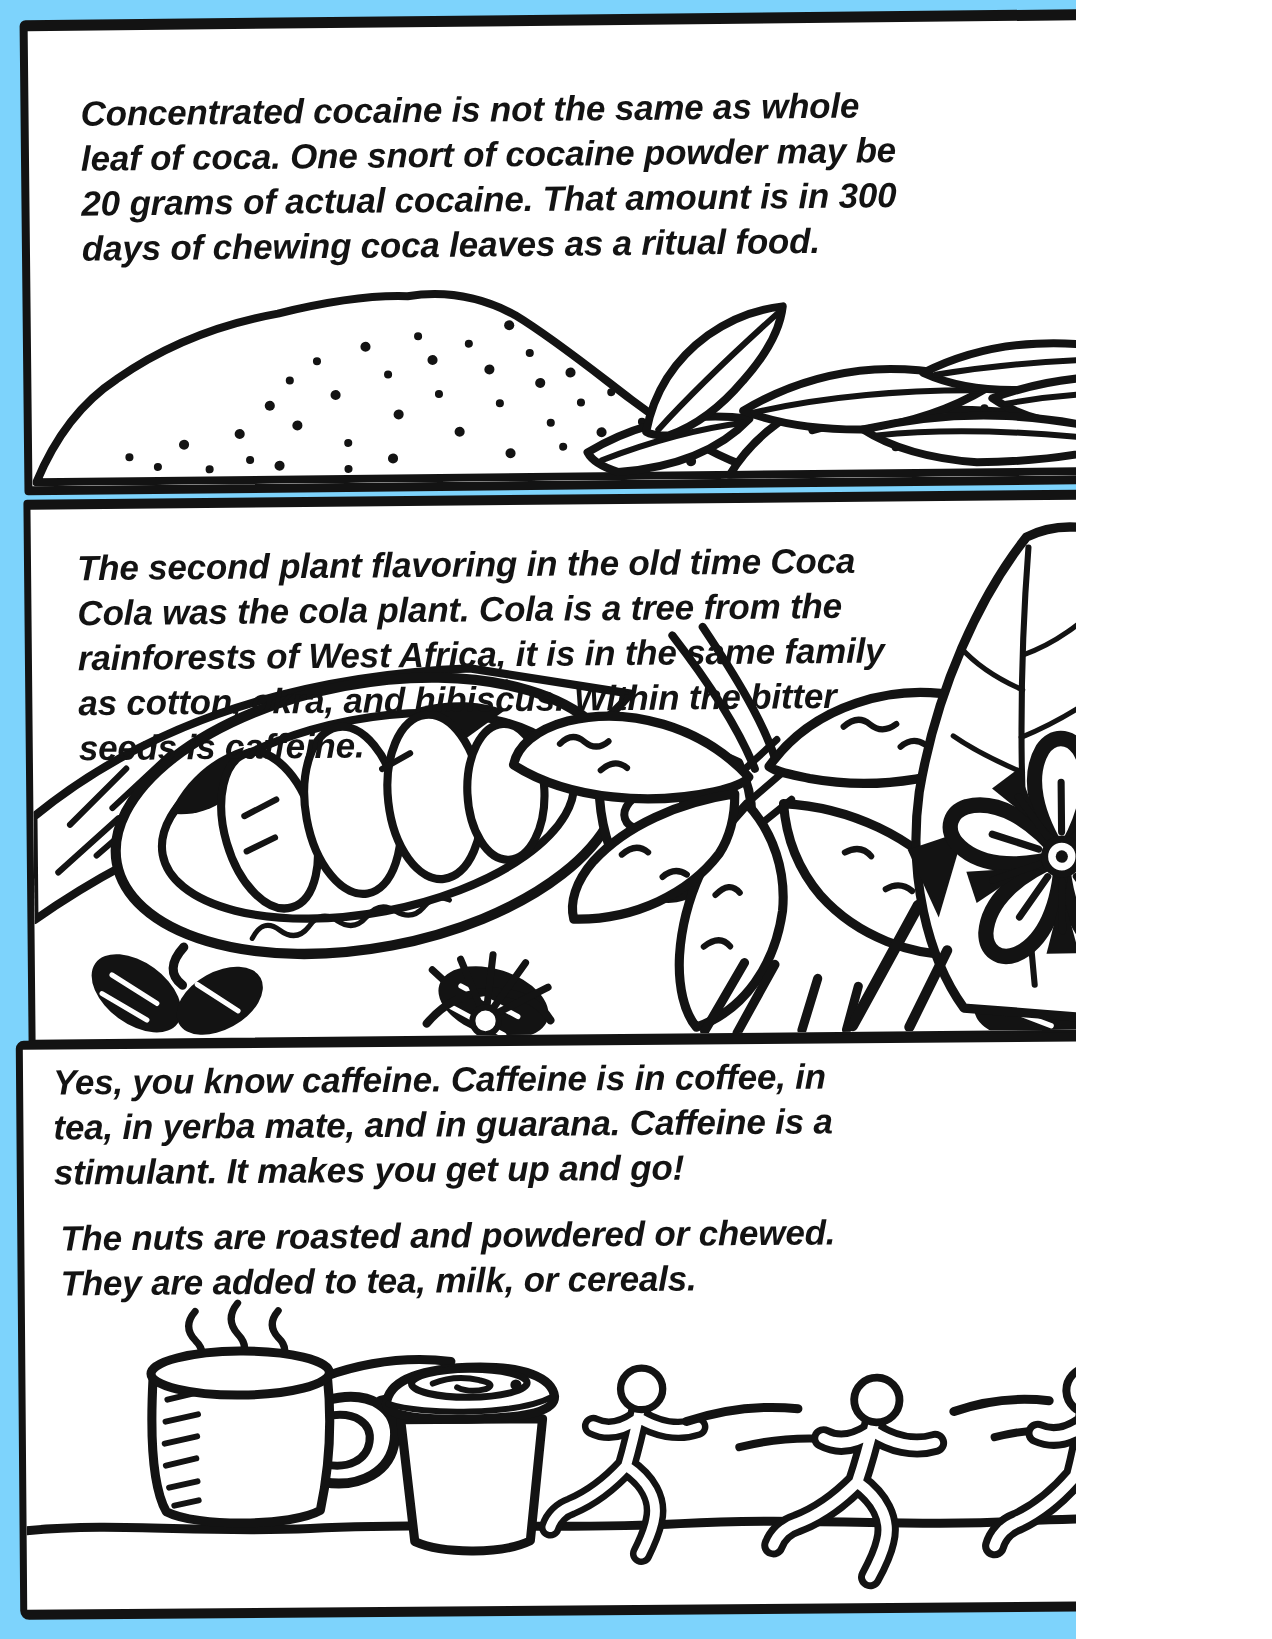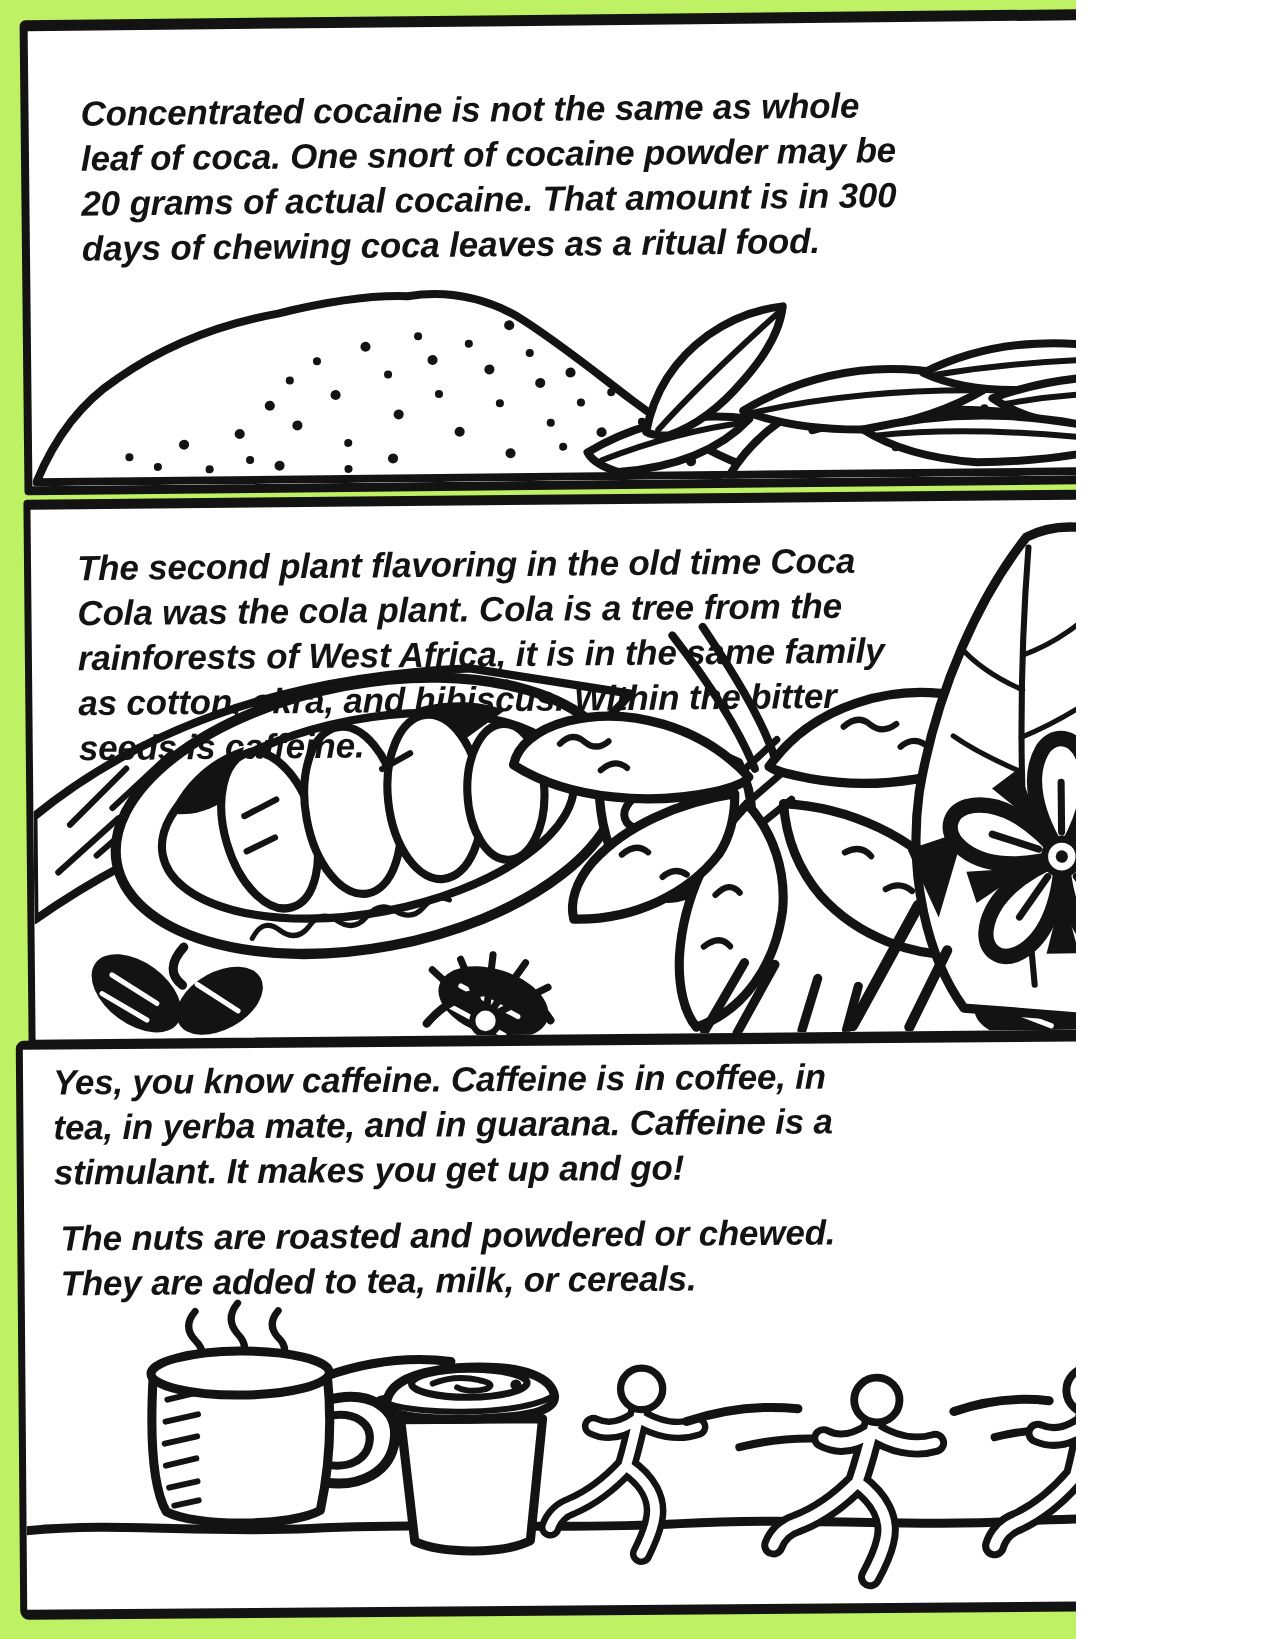--- a/index.html
+++ b/index.html
@@ -1,16 +1,16 @@
 <!DOCTYPE html>
 <html><head>
 <meta charset="utf-8">
 <style>
   html,body{margin:0;padding:0;background:#ffffff;}
-  #page{position:relative;width:1076px;height:1639px;background:#bef264;overflow:hidden;
+  #page{position:relative;width:1076px;height:1639px;background:#7dd3fc;overflow:hidden;
         font-family:"Liberation Sans",sans-serif;}
   .panel{position:absolute;background:#ffffff;border:8px solid #131313;overflow:hidden;}
   #panel1{left:22px;top:14px;width:1190px;height:455px;border-width:11px 8px 9px 8px;
           border-radius:6px 10px 8px 4px;transform:rotate(-0.6deg);}
   #panel2{left:26px;top:494px;width:1178px;height:530px;border-width:10px 8px 9px 7px;
           border-radius:4px 8px 6px 8px;transform:rotate(-0.55deg);}
   #panel3{left:18px;top:1036px;width:1212px;height:560px;border-width:9px 8px 10px 7px;
           border-radius:8px 5px 7px 9px;transform:rotate(-0.45deg);}
   .txt{position:absolute;white-space:pre-line;font-weight:bold;font-style:italic;
        font-size:35px;line-height:45px;color:#131313;letter-spacing:-0.2px;z-index:3;}

